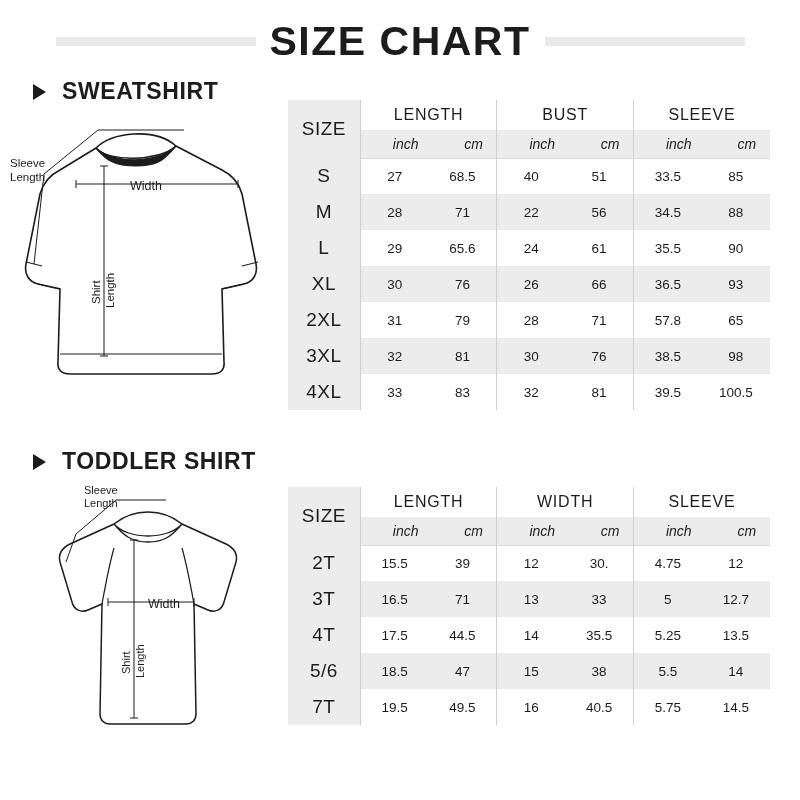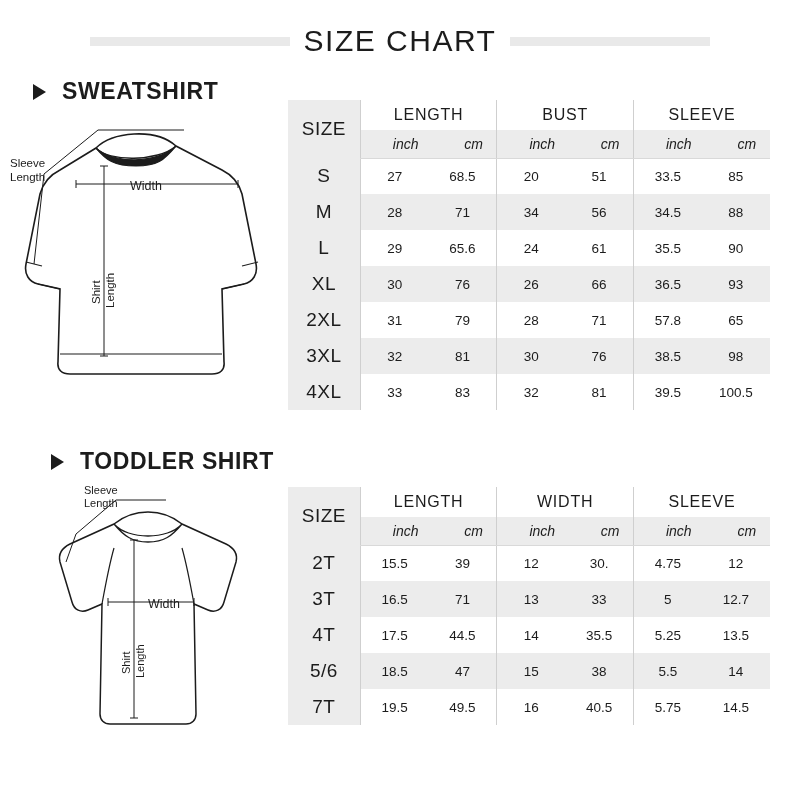--- a/index.html
+++ b/index.html
@@ -24,22 +24,22 @@
     gap: 14px;
   }
   .title-rule {
     height: 9px;
     background: #e9e9e9;
     flex: 0 0 auto;
   }
   .title-rule.left { width: 200px; }
   .title-rule.right { width: 200px; }
   .main-title {
-    font-size: 30px;
-    font-weight: normal;
+    font-size: 41px;
+    font-weight: bold;
     letter-spacing: 1.5px;
     white-space: nowrap;
     line-height: 1;
   }
 
   
   .section-head {
     position: absolute;
     display: flex;
     align-items: center;
@@ -50,21 +50,21 @@
     border-left: 13px solid #1c1c1c;
     border-top: 8px solid transparent;
     border-bottom: 8px solid transparent;
   }
   .section-title {
     font-size: 23px;
     font-weight: bold;
     letter-spacing: 0.6px;
   }
   #head-sweatshirt { top: 78px; left: 33px; }
-  #head-toddler { top: 448px; left: 51px; }
+  #head-toddler { top: 448px; left: 33px; }
 
   
   .illu { position: absolute; }
   #illu-sweatshirt { top: 104px; left: 8px; width: 270px; height: 300px; }
   #illu-toddler { top: 478px; left: 30px; width: 240px; height: 280px; }
   .illu svg { display: block; }
   .illu text {
     font-family: "Liberation Sans", sans-serif;
     fill: #1c1c1c;
   }
@@ -189,30 +189,30 @@
         <th class="unit-head numcol">cm</th>
         <th class="unit-head numcol sep-l">inch</th>
         <th class="unit-head numcol">cm</th>
       </tr>
     </thead>
     <tbody>
       <tr>
         <td class="size-head sizecol">S</td>
         <td class="sep-l">27</td>
         <td>68.5</td>
-        <td class="sep-l">20</td>
+        <td class="sep-l">40</td>
         <td>51</td>
         <td class="sep-l">33.5</td>
         <td>85</td>
       </tr>
       <tr class="alt">
         <td class="size-head sizecol">M</td>
         <td class="sep-l">28</td>
         <td>71</td>
-        <td class="sep-l">34</td>
+        <td class="sep-l">22</td>
         <td>56</td>
         <td class="sep-l">34.5</td>
         <td>88</td>
       </tr>
       <tr>
         <td class="size-head sizecol">L</td>
         <td class="sep-l">29</td>
         <td>65.6</td>
         <td class="sep-l">24</td>
         <td>61</td>

